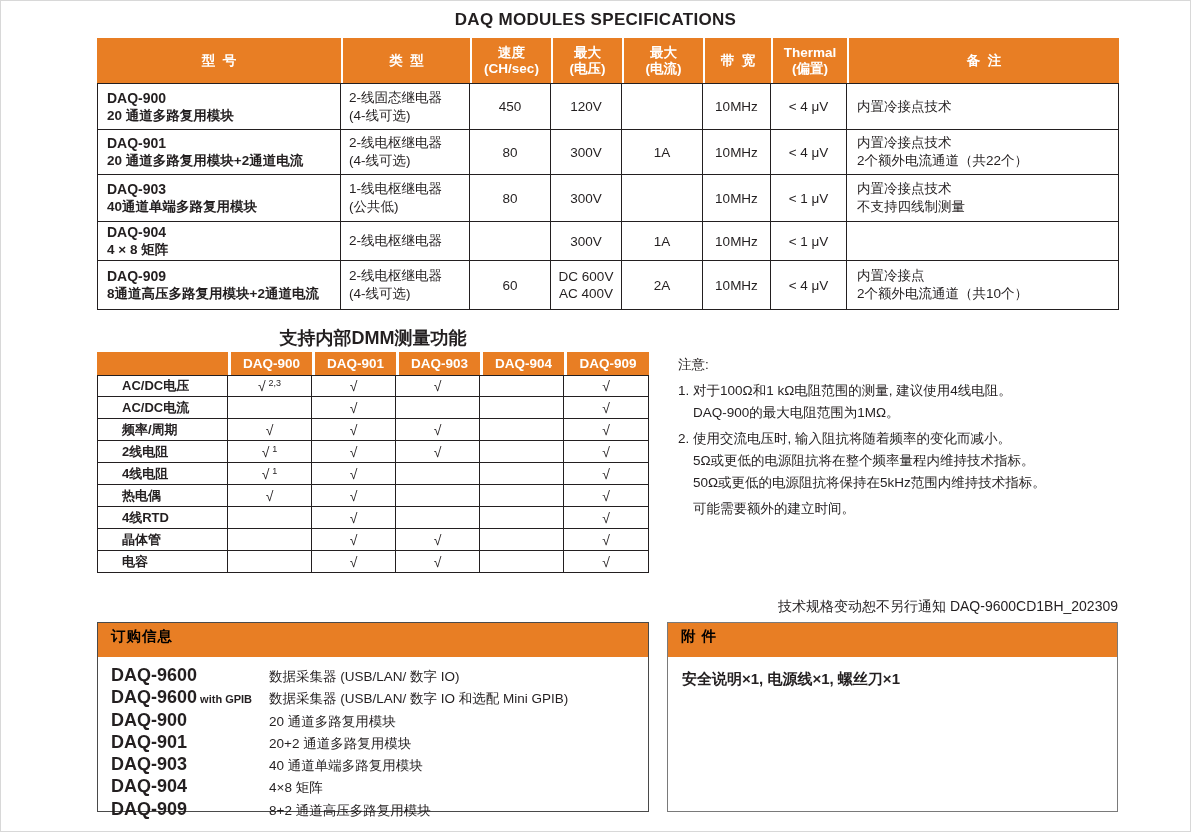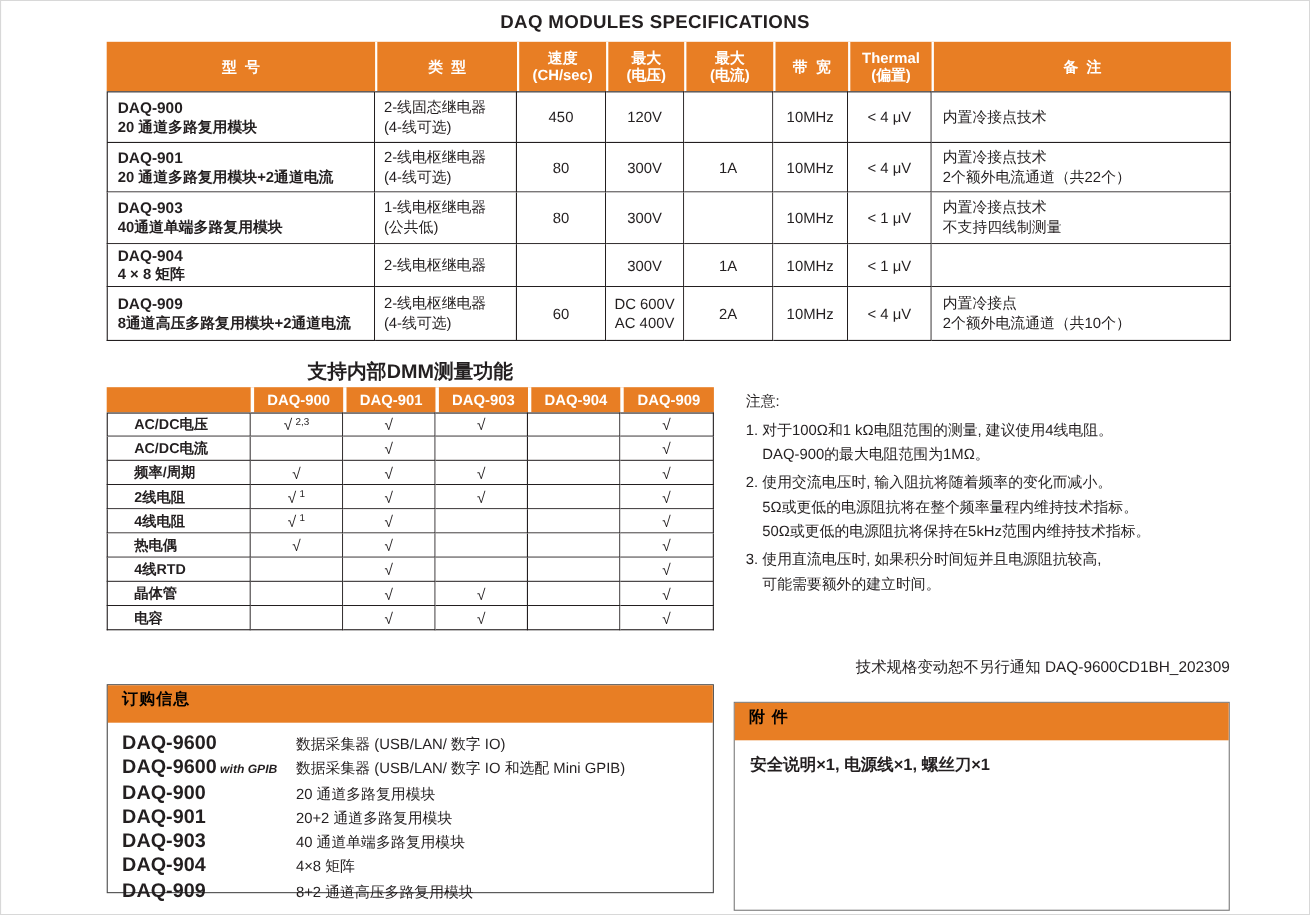--- a/index.html
+++ b/index.html
@@ -54,28 +54,28 @@
   .notes { position:absolute; left:678px; top:354px; width:452px; font-size:13.5px; line-height:22px; }
   .notes-title { margin-bottom:4px; }
   .note-item { margin-top:4px; }
   .note-line.indent { padding-left:15px; }
 
   .footer-notice { position:absolute; top:598px; left:618px; width:500px; text-align:right; font-size:14px; }
 
   
   .box { position:absolute; top:622px; background:#fff; }
   .order-box { left:97px; width:552px; height:190px; border:1px solid #4a4a4a; }
-  .acc-box { left:667px; width:451px; height:190px; border:1px solid #7a7a7a;margin-top:16px; }
+  .acc-box { left:667px; width:451px; height:190px; border:1px solid #7a7a7a; }
   .box-header { background:#E87E24; color:#000000; font-weight:bold; font-size:14.5px;
                 height:34px; line-height:26px; padding-left:13px; letter-spacing:1px; }
   .order-box .box-body { padding:8px 0 0 13px; }
   .order-row { display:flex; align-items:baseline; height:22.3px; }
   .order-model-cell { width:158px; flex:none; }
   .order-model { font-weight:bold; font-size:18px; }
-  .order-suffix { font-weight:bold; font-size:11px;font-style:italic; }
+  .order-suffix { font-weight:bold; font-size:11px; }
   .order-desc { font-size:13.5px; }
   .acc-body { padding:13px 14px; }
   .acc-content { font-weight:bold; font-size:15px; }
 </style>
 </head>
 <body>
 
 <div class="page">
 
   <div class="page-title">DAQ MODULES SPECIFICATIONS</div>
@@ -331,21 +331,20 @@
         <div class="note-item">
           <div class="note-line">1. 对于100Ω和1 kΩ电阻范围的测量, 建议使用4线电阻。</div>
           <div class="note-line indent">DAQ-900的最大电阻范围为1MΩ。</div>
         </div>
         <div class="note-item">
           <div class="note-line">2. 使用交流电压时, 输入阻抗将随着频率的变化而减小。</div>
           <div class="note-line indent">5Ω或更低的电源阻抗将在整个频率量程内维持技术指标。</div>
           <div class="note-line indent">50Ω或更低的电源阻抗将保持在5kHz范围内维持技术指标。</div>
         </div>
         <div class="note-item">
-          <div class="note-line">3. 使用直流电压时, 如果积分时间短并且电源阻抗较高,</div>
           <div class="note-line indent">可能需要额外的建立时间。</div>
         </div>
       </div>
   </div>
 
   <div class="footer-notice">技术规格变动恕不另行通知 DAQ-9600CD1BH_202309</div>
 
   <div class="box order-box">
     <div class="box-header">订购信息</div>
     <div class="box-body" id="order-body">

